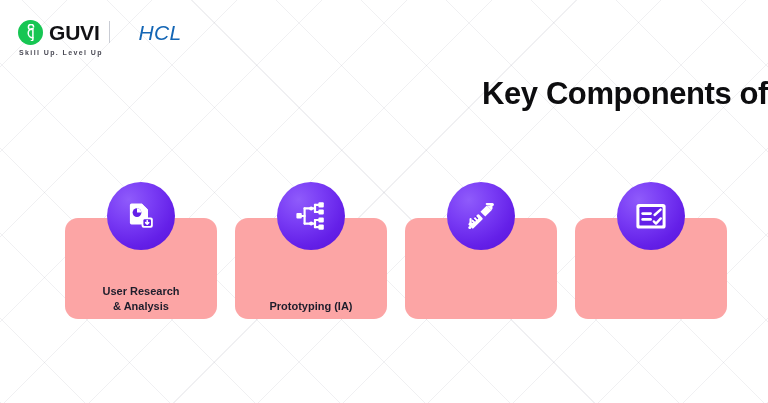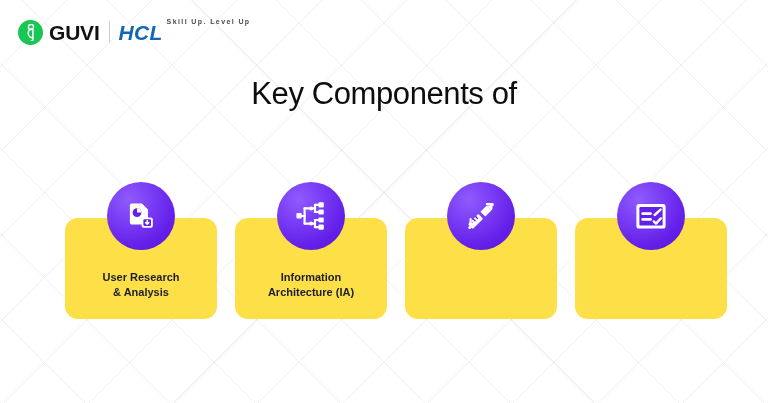--- a/index.html
+++ b/index.html
@@ -41,21 +41,21 @@
     width: 768px;
     height: 403px;
   }
 
   
   #brand-header {
     position: absolute;
     left: 18px;
     top: 18px;
     display: flex;
-    flex-direction: row;
+    flex-direction: column;
     gap: 3px;
   }
   .brand-row {
     display: flex;
     align-items: center;
     gap: 9px;
     height: 28px;
   }
   .guvi-lockup {
     display: flex;
@@ -80,68 +80,69 @@
     line-height: 1;
   }
   .brand-divider {
     width: 1px;
     height: 22px;
     background: #c9ccd4;
     flex: none;
   }
   .hcl-word {
     font-size: 21px;
-    font-weight: 700;
+    font-weight: 400;
     font-style: italic;
     color: #1466b5;
     letter-spacing: 0.3px;
     line-height: 1;
+    margin-left: 20px;
   }
   .brand-tagline {
     font-size: 7px;
     font-weight: 700;
     color: #4a4a55;
     letter-spacing: 1.4px;
     margin-left: 1px;
   }
 
   
   #page-title {
     position: absolute;
     top: 74px;
     left: 0;
     width: 768px;
-    text-align: center;
+    text-align: right;
     font-size: 31px;
-    font-weight: 400;
+    font-weight: 700;
     color: #0d0d0f;
     line-height: 1.28;
     letter-spacing: -0.4px;
   }
   #page-title .t-line { display: block; }
 
   
   #cards {
     position: absolute;
     top: 218px;
     left: 65px;
     width: 668px;
     display: flex;
     gap: 18px;
   }
   .card {
     position: relative;
     width: 152px;
     height: 101px;
-    background: #fde047;
+    background: #fca5a5;
     border-radius: 13px;
     display: flex;
     align-items: flex-end;
     justify-content: center;
-    padding-bottom: 18px;
+    padding-bottom: 4px;
   }
   .card-icon-badge {
     position: absolute;
     top: -36px;
     left: 50%;
     transform: translateX(-50%);
     width: 68px;
     height: 68px;
     border-radius: 50%;
     background:
@@ -235,22 +236,21 @@
             <circle cx="17.1" cy="8.4" r="2.0"></circle>
             <circle cx="17.1" cy="23.6" r="2.0"></circle>
             <rect x="24.4" y="2.2" width="5.4" height="5.2" rx="1.0"></rect>
             <rect x="24.4" y="9.4" width="5.4" height="5.2" rx="1.0"></rect>
             <rect x="24.4" y="17.4" width="5.4" height="5.2" rx="1.0"></rect>
             <rect x="24.4" y="24.6" width="5.4" height="5.2" rx="1.0"></rect>
           </g>
         </svg>
       </div>
       <div class="card-label">
-        <span class="l-line">Information</span>
-        <span class="l-line">Architecture (IA)</span>
+        <span class="l-line">Prototyping (IA)</span>
       </div>
     </div>
 
     <div class="card">
       <div class="card-icon-badge">
         <svg width="34" height="34" viewBox="0 0 34 34" aria-hidden="true">
 
           <g transform="rotate(-45 17 17)">
             <rect x="2.0" y="13.6" width="14.6" height="6.8" rx="1.0" fill="#ffffff"></rect>
             <g stroke="#6420e8" stroke-width="1.4" stroke-linecap="round">

